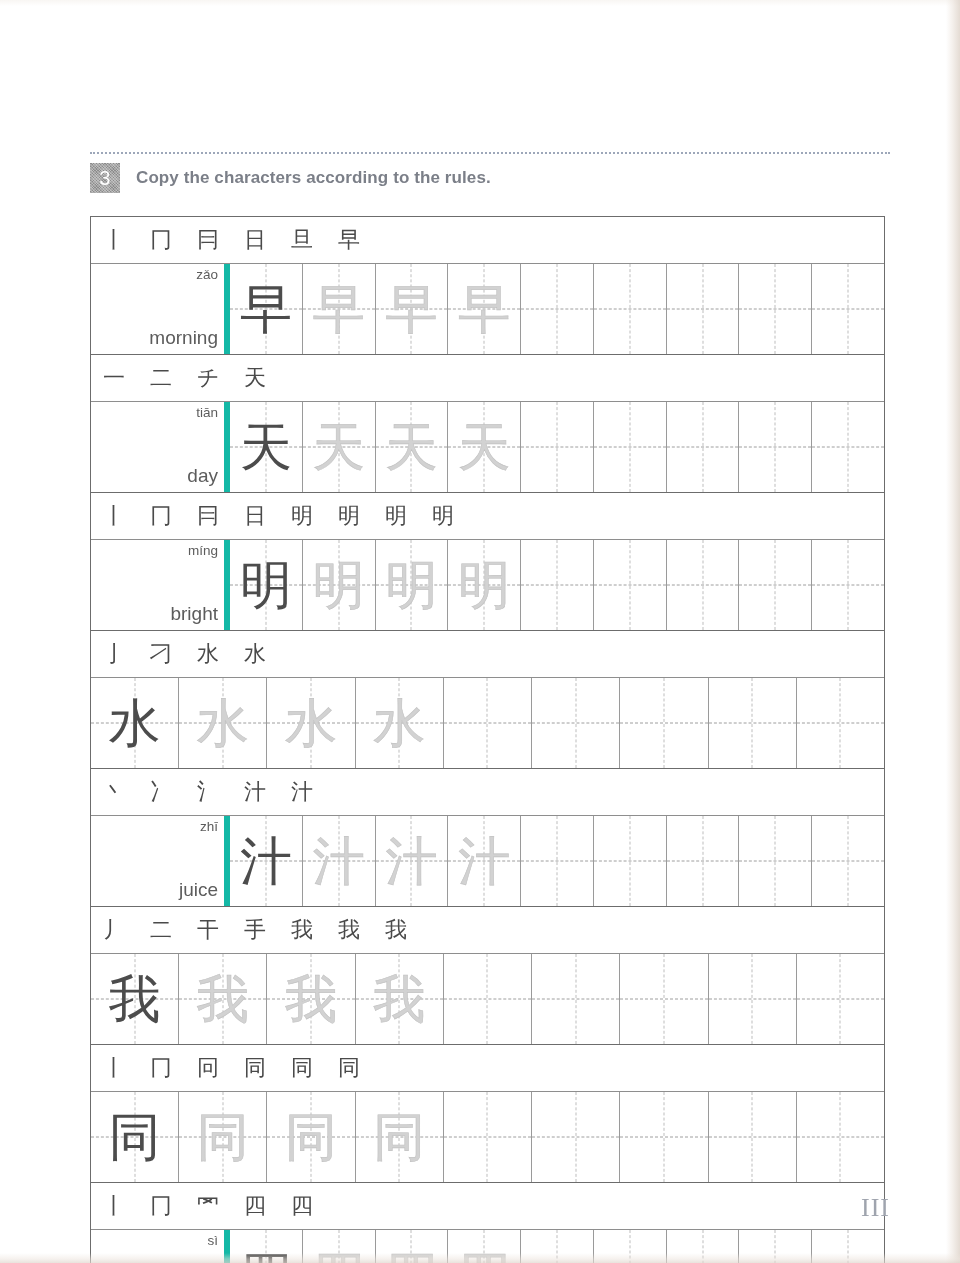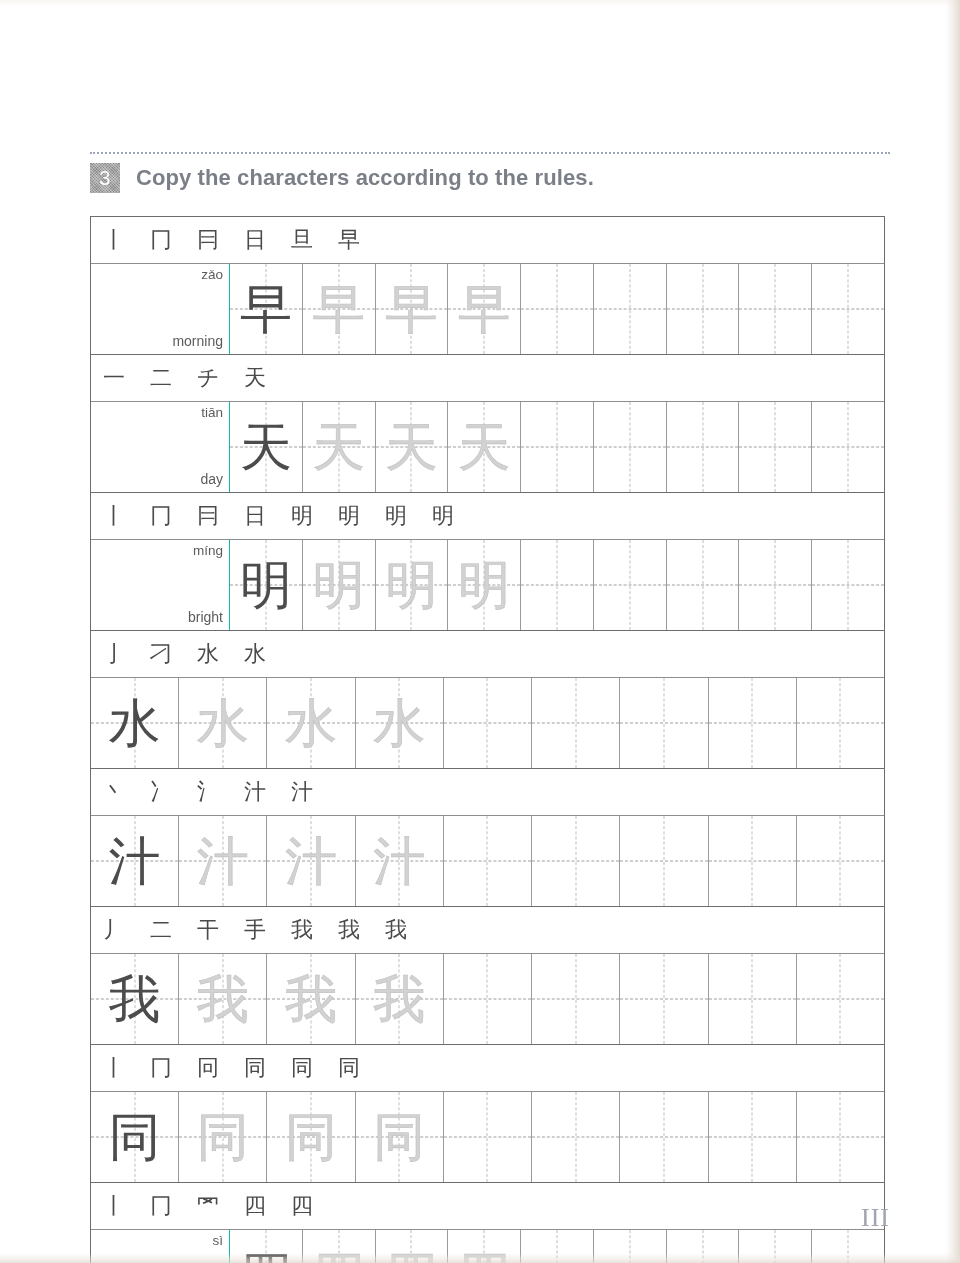--- a/index.html
+++ b/index.html
@@ -69,21 +69,21 @@
     color: #ffffff;
     font-size: 20px;
     font-weight: 400;
     display: flex;
     align-items: center;
     justify-content: center;
     line-height: 1;
     letter-spacing: .5px;
   }
   .section-title {
-    font-size: 22px;
+    font-size: 17px;
     font-weight: bold;
     color: #7b7f88;
     letter-spacing: .1px;
     white-space: nowrap;
   }
 
   
   .sheet {
     position: absolute;
     left: 90px; top: 216px;
@@ -120,34 +120,34 @@
   
   .practice-row {
     display: flex;
     height: 90px;
     box-sizing: border-box;
   }
   .label-cell {
     flex: 0 0 139px;
     width: 139px;
     box-sizing: border-box;
-    border-right: 1px solid #14b8a6;
+    border-right: 6px solid #14b8a6;
     display: flex;
     flex-direction: column;
     justify-content: space-between;
     align-items: flex-end;
     padding: 4px 6px 5px 0;
   }
   .pinyin {
     font-size: 13.5px;
     color: #5c5c5c;
     line-height: 1.1;
   }
   .meaning {
-    font-size: 14px;
+    font-size: 19px;
     color: #5c5c5c;
     line-height: 1.1;
   }
 
   .cells {
     display: flex;
     flex: 1 1 auto;
   }
   .cell {
     position: relative;
@@ -190,21 +190,21 @@
     color: #4c4c4c;
   }
   .glyph.trace {
     color: #d2d2d2;
     -webkit-text-stroke: 0.6px #c2c2c2;
   }
 
   
   .page-number {
     position: absolute;
-    right: 70px; bottom: 30px;
+    right: 70px; bottom: 40px;
     font-family: "Liberation Serif", serif;
     font-size: 26px;
     color: #9fa4ae;
     letter-spacing: 1px;
   }
 </style>
 </head>
 <body>
 
 <div class="page">
@@ -445,20 +445,24 @@
       </div>
       <div class="char-block">
         <div class="stroke-row">
           <div class="stroke-step">丶</div>
           <div class="stroke-step">冫</div>
           <div class="stroke-step">氵</div>
           <div class="stroke-step">汁</div>
           <div class="stroke-step">汁</div>
         </div>
         <div class="practice-row">
+          <div class="label-cell">
+            <div class="pinyin">zhī</div>
+            <div class="meaning">juice</div>
+          </div>
           <div class="cells">
             <div class="cell">
               <div class="vguide"></div>
               <div class="hguide"></div>
               <div class="glyph solid">汁</div>
             </div>
             <div class="cell">
               <div class="vguide"></div>
               <div class="hguide"></div>
               <div class="glyph trace">汁</div>

